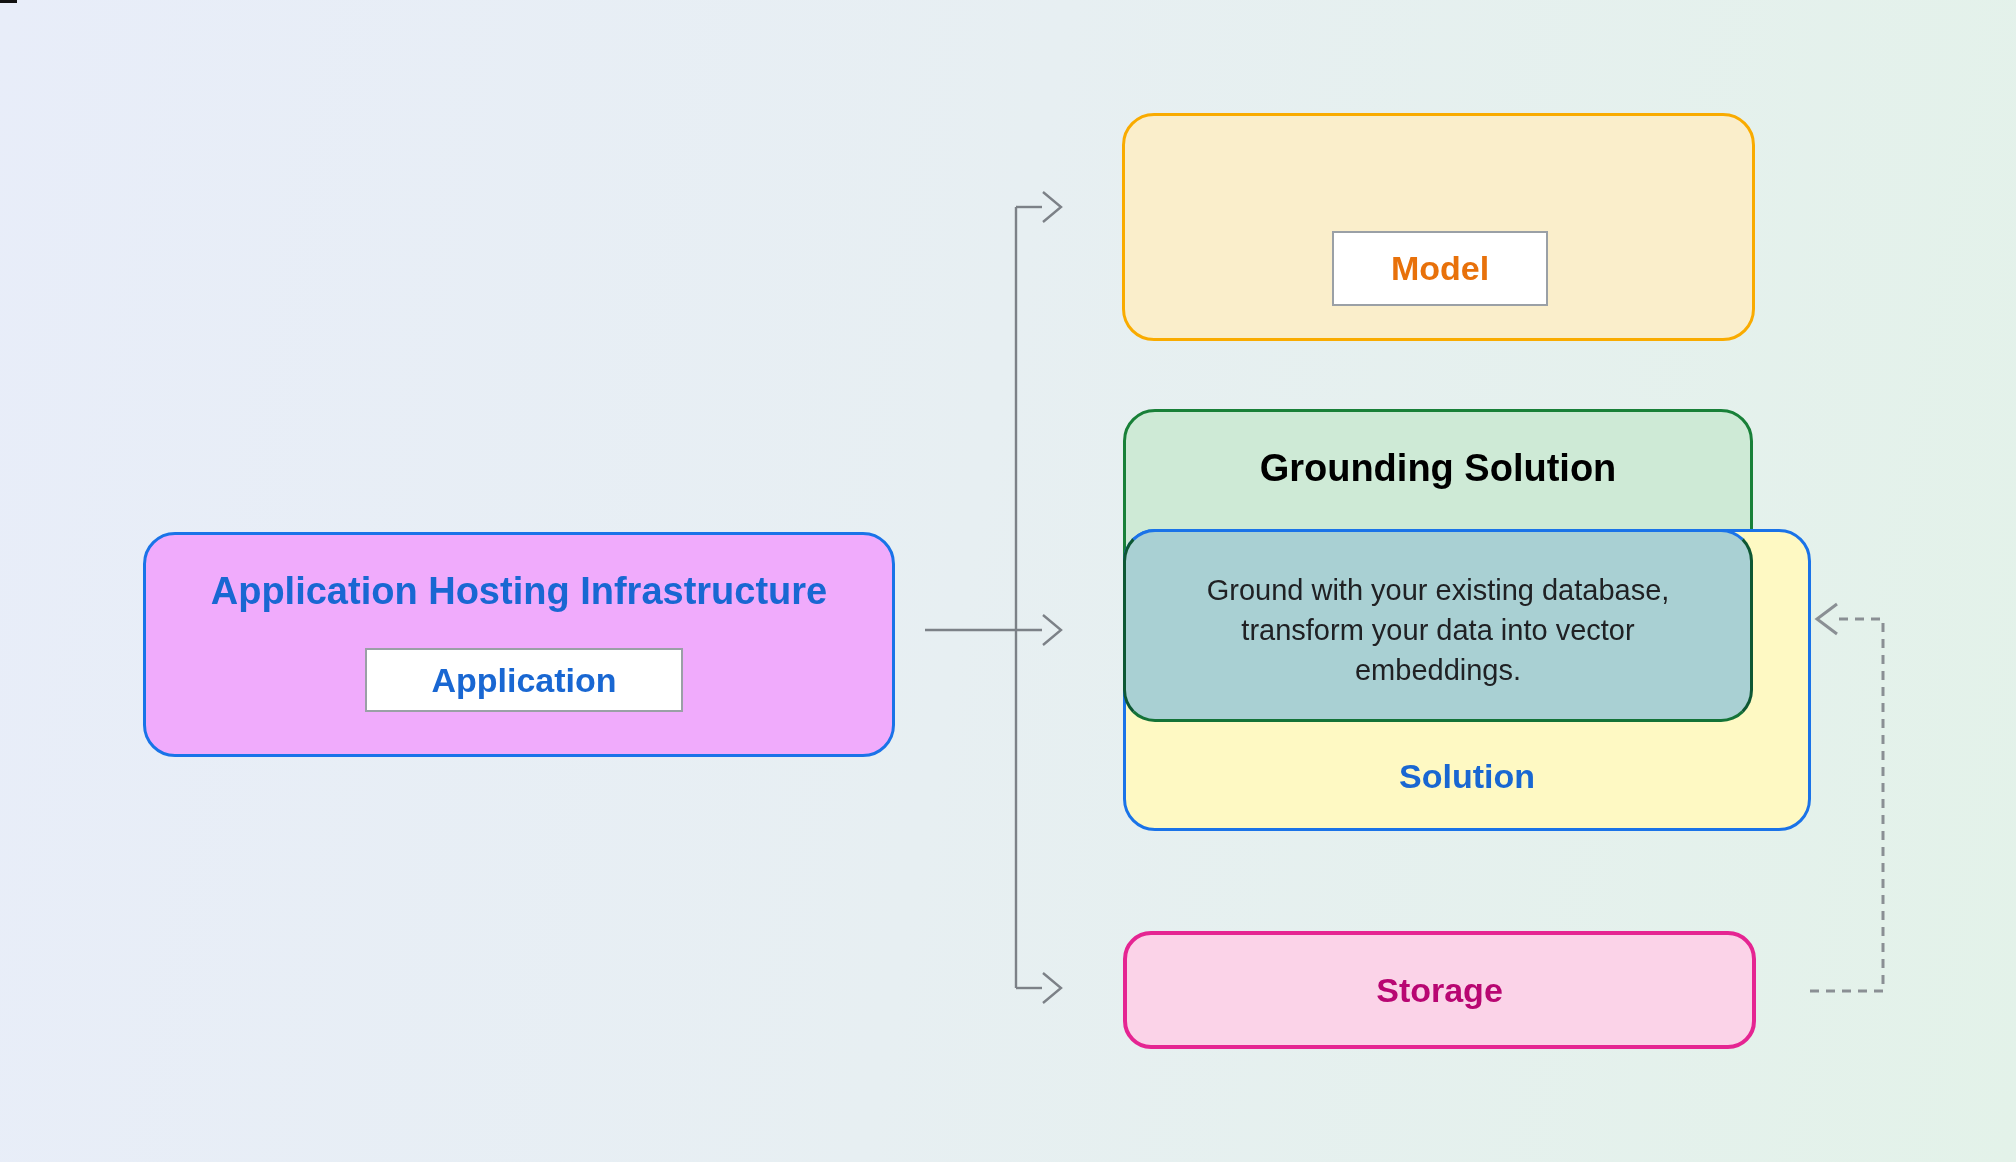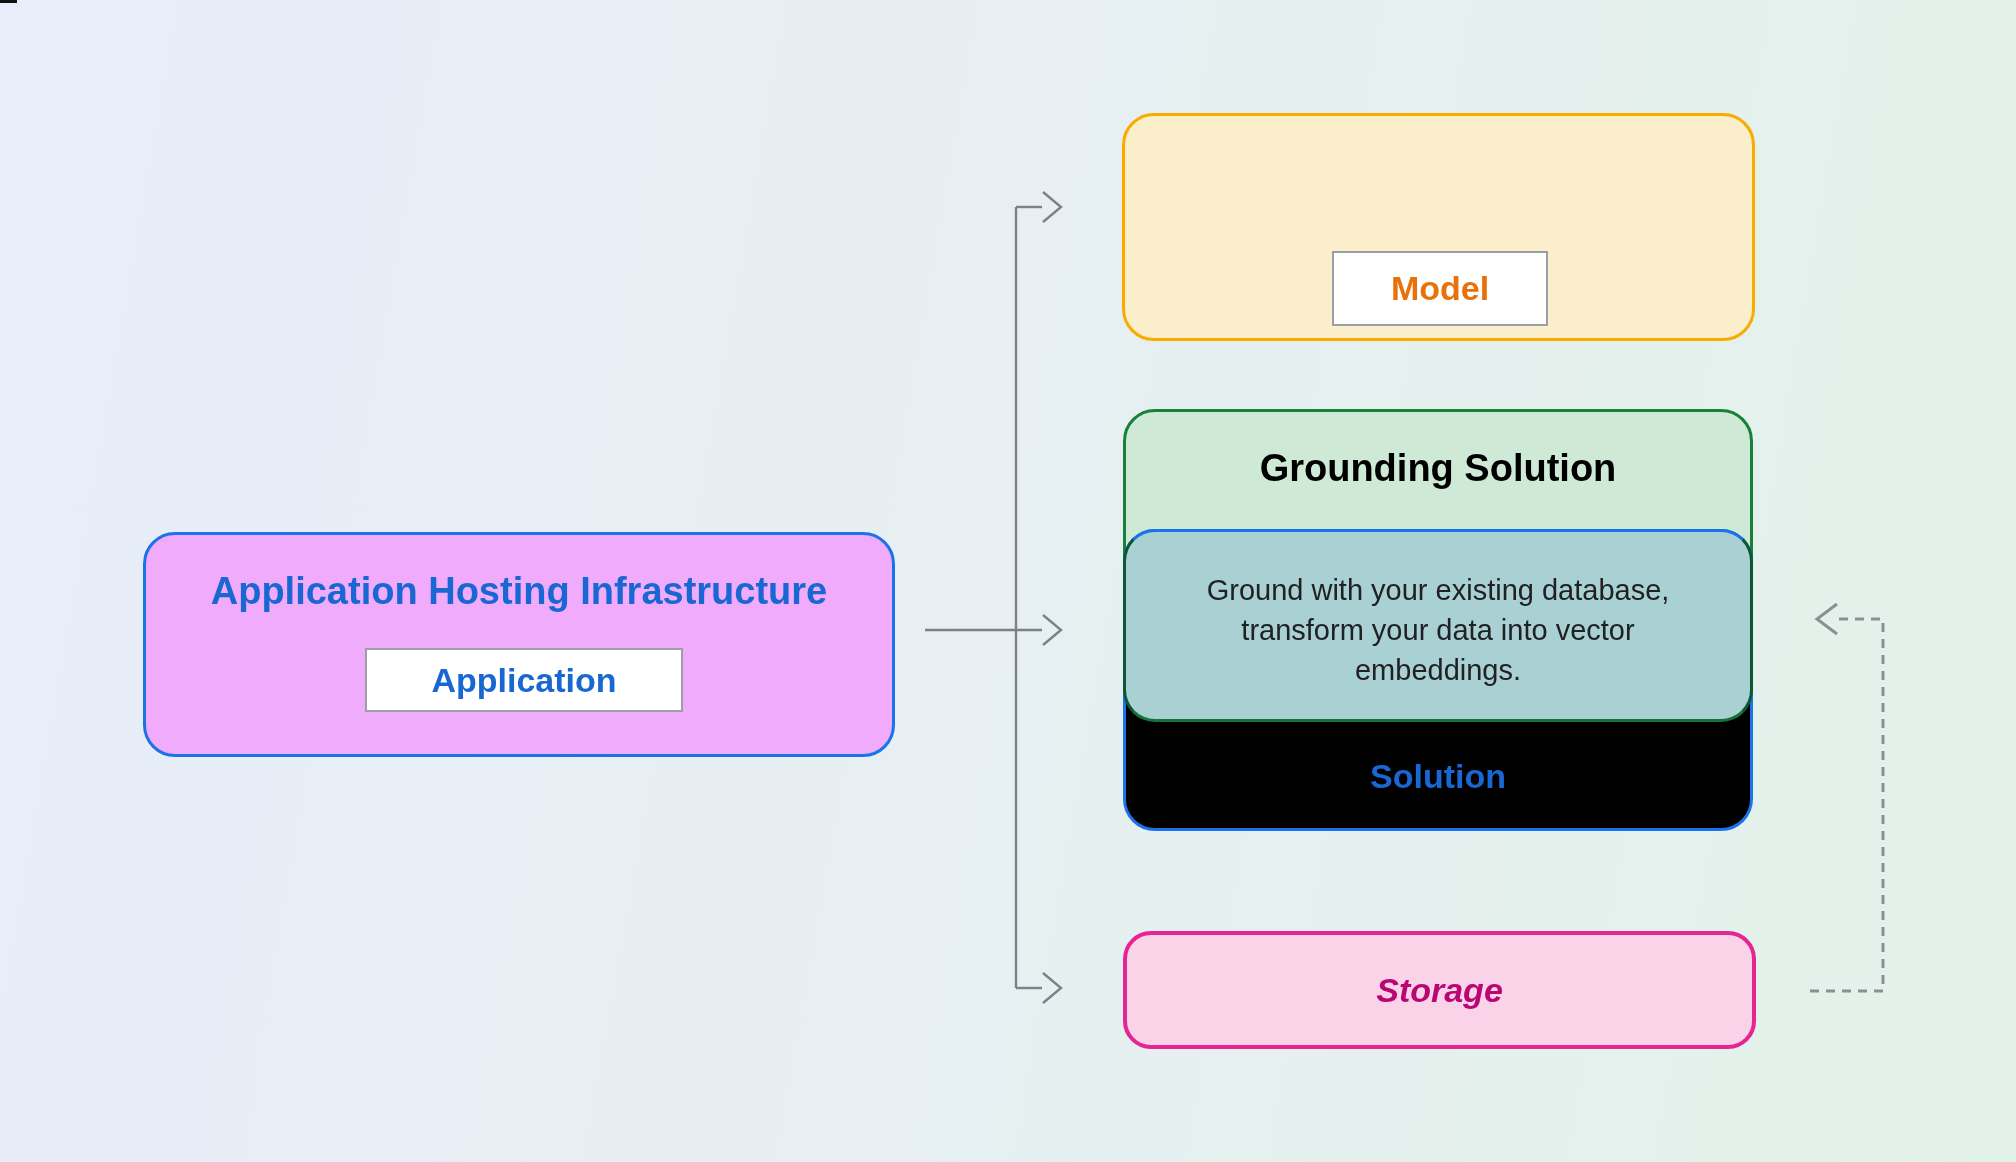--- a/index.html
+++ b/index.html
@@ -19,39 +19,39 @@
     text-align:center;font-weight:bold;font-size:38px;}
   .chip{position:absolute;box-sizing:border-box;background:#ffffff;border:2px solid #9aa0a6;
     display:flex;align-items:center;justify-content:center;font-weight:bold;font-size:34px;}
 
   .app-box{left:143px;top:532px;width:752px;height:225px;background:#f0abfc;border:3px solid #1a73e8;}
   .app-title{color:#1967d2;}
   .app-chip{left:219px;top:113px;width:318px;height:64px;color:#1967d2;}
 
   .model-box{left:1122px;top:113px;width:633px;height:228px;background:#faeecb;border:3px solid #f9ab00;}
   .model-title{color:#e8710a;}
-  .model-chip{left:207px;top:115px;width:216px;height:75px;color:#e8710a;margin-top:20px;}
+  .model-chip{left:207px;top:115px;width:216px;height:75px;color:#e8710a;}
 
   .green-box{left:1123px;top:409px;width:630px;height:313px;background:#ceead6;border:3px solid #188038;}
   .green-title{color:#000000;}
 
-  .db-box{left:1123px;top:529px;width:630px;height:302px;background:#000000;border:3px solid #1a73e8;z-index:3;}
+  .db-box{left:1123px;top:529px;width:688px;height:302px;background:#fef9c3;border:3px solid #1a73e8;z-index:3;}
   .db-label{position:absolute;left:0;right:0;top:190px;height:109px;display:flex;align-items:center;
     justify-content:center;font-weight:bold;font-size:34px;color:#1967d2;}
 
   .overlap{position:absolute;left:-3px;top:-3px;width:630px;height:193px;box-sizing:border-box;
     background:#a9d0d3;border-radius:32px;
     border-top:3px solid #1a73e8;border-left:3px solid #0d5733;border-right:3px solid #0d5733;
     border-bottom:3px solid #147337;
     display:flex;flex-direction:column;align-items:center;justify-content:center;padding-top:8px;}
   .overlap-text{font-size:29px;line-height:40px;color:#202124;text-align:center;}
   .overlap-text span{display:block;}
 
   .storage-box{left:1123px;top:931px;width:633px;height:118px;background:#fbd3e8;
-    border:4px solid #e52592;border-radius:28px;display:flex;align-items:center;justify-content:center;font-style:italic;}
+    border:4px solid #e52592;border-radius:28px;display:flex;align-items:center;justify-content:center;}
   .storage-label{font-weight:bold;font-size:34px;color:#b80672;}
 
   .artifact{left:0;top:0;width:17px;height:3px;background:#111111;z-index:5;}
 </style>
 </head>
 <body>
 
 <svg id="connectors" width="2016" height="1162" viewBox="0 0 2016 1162">
   <g stroke="#7c8187" stroke-width="2.4" fill="none">
     <path d="M925 630 H1042"></path>

